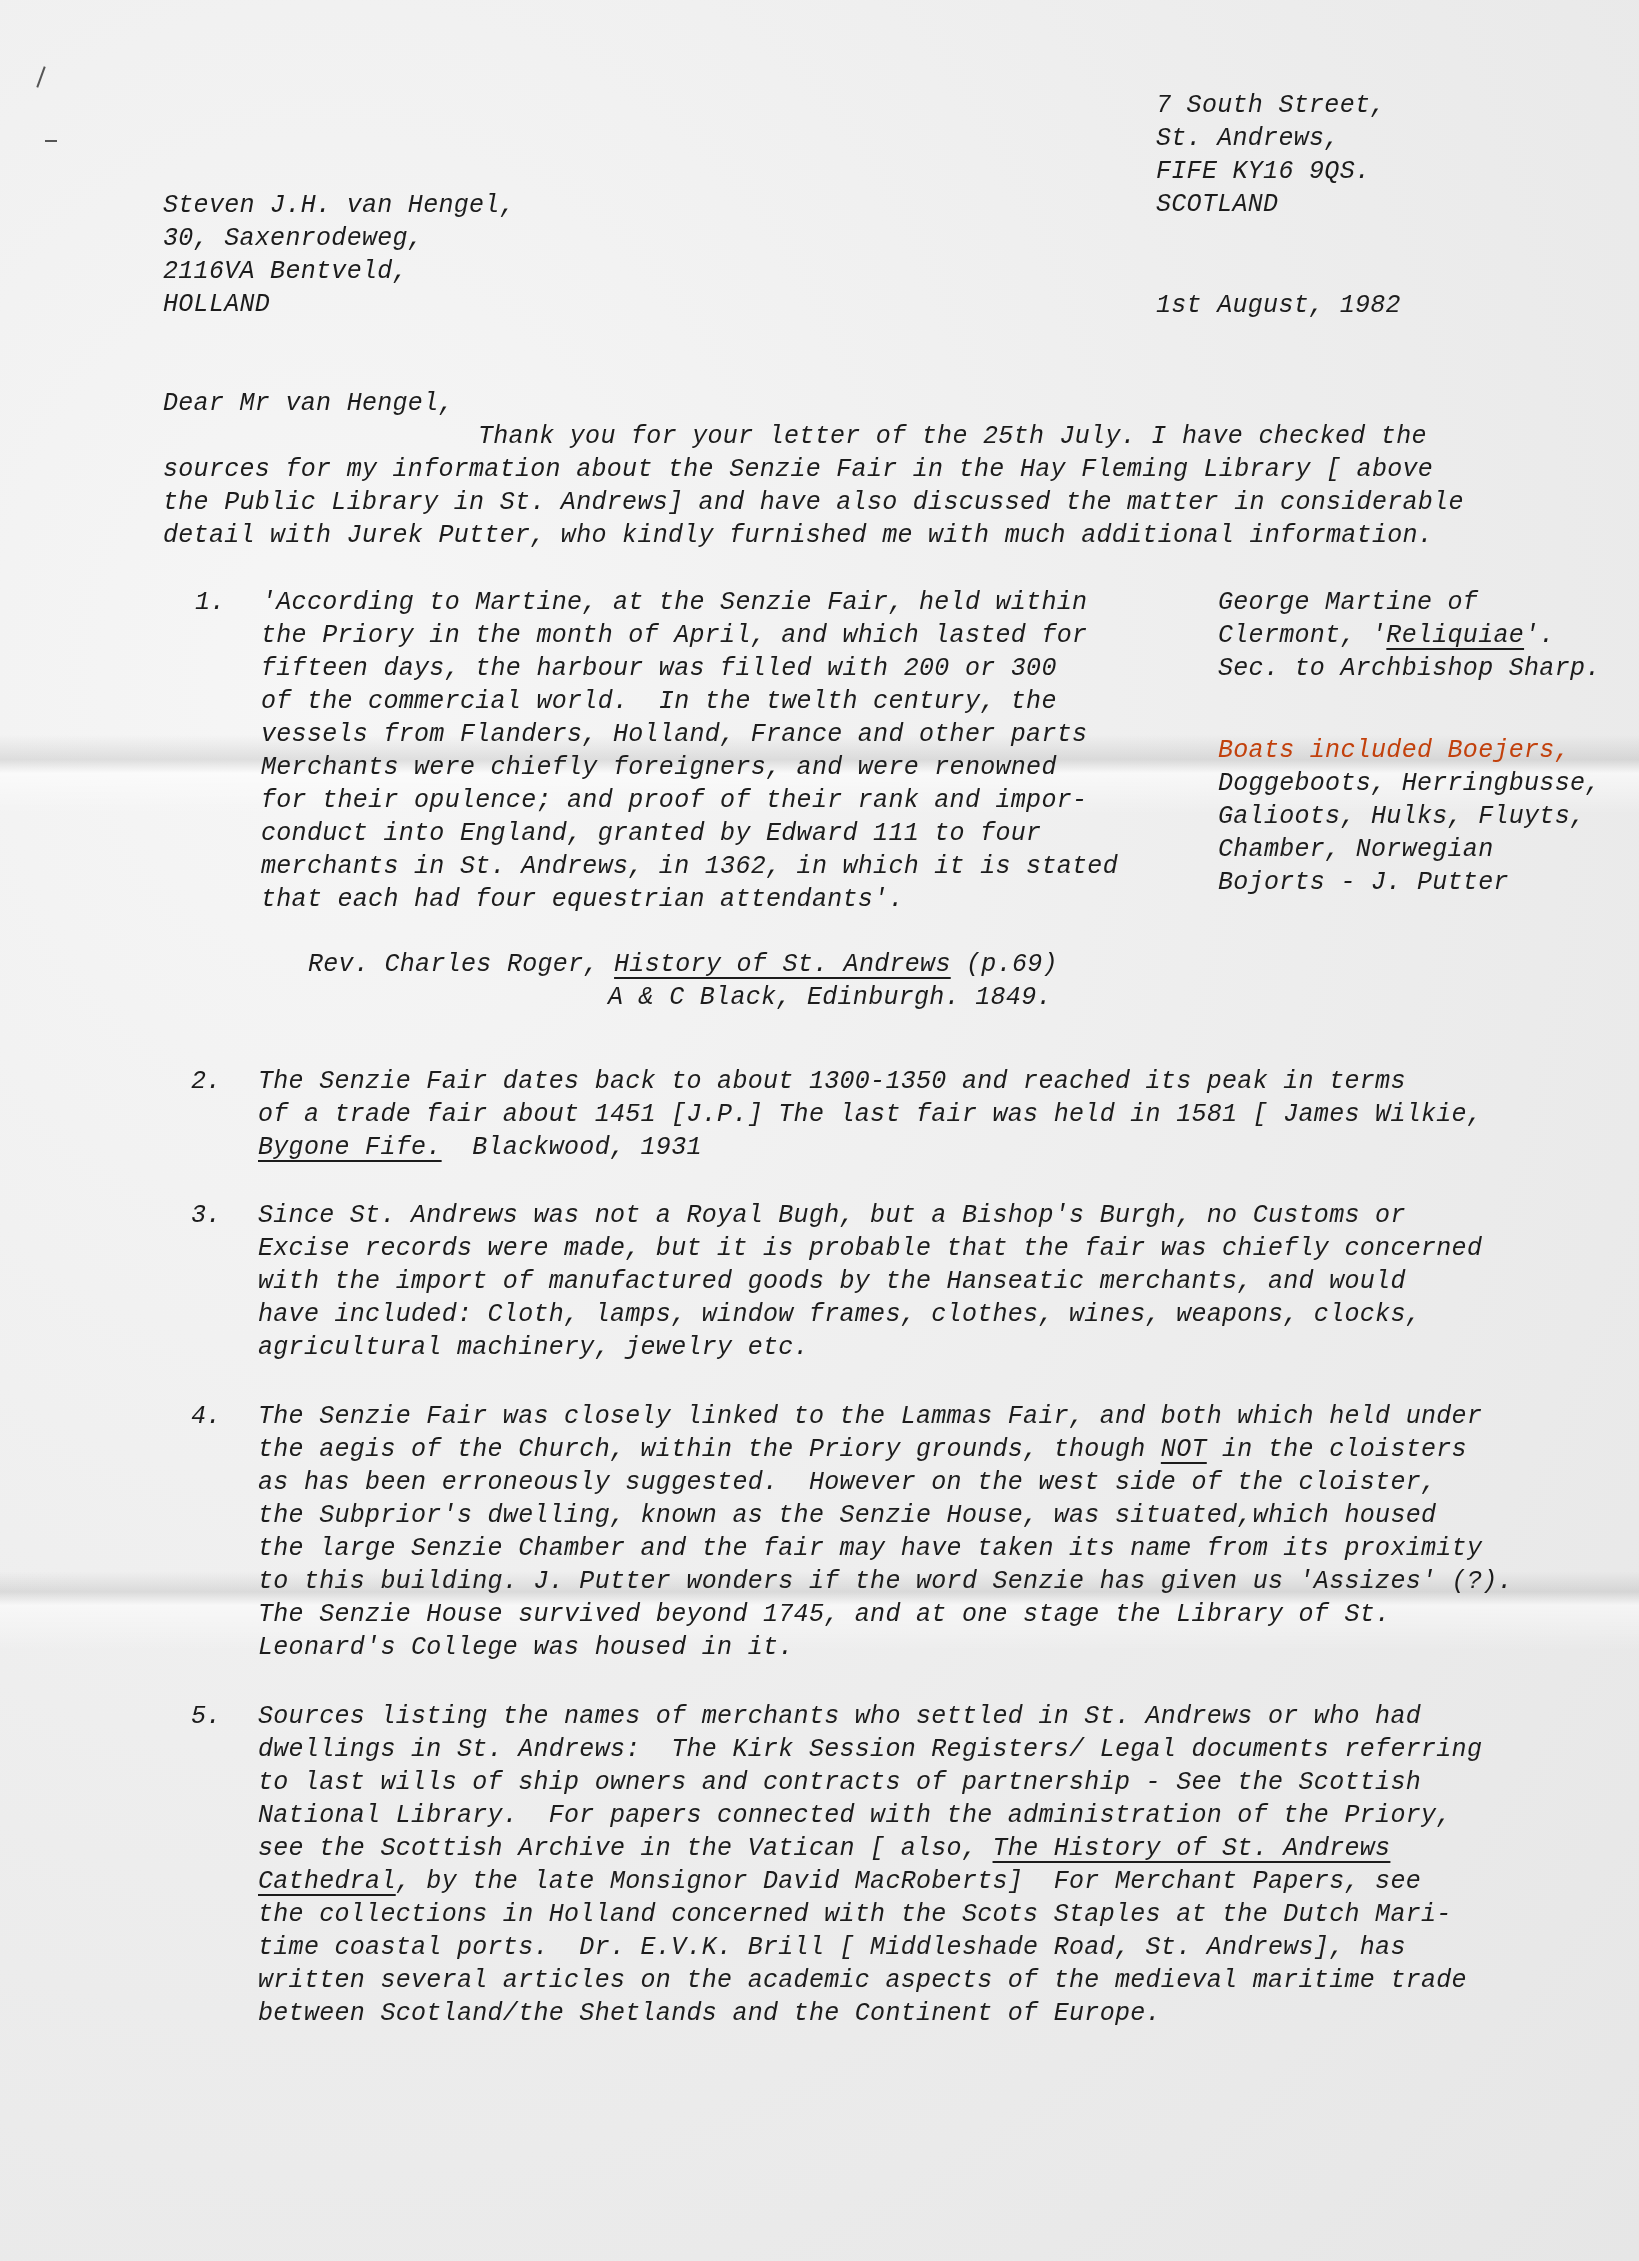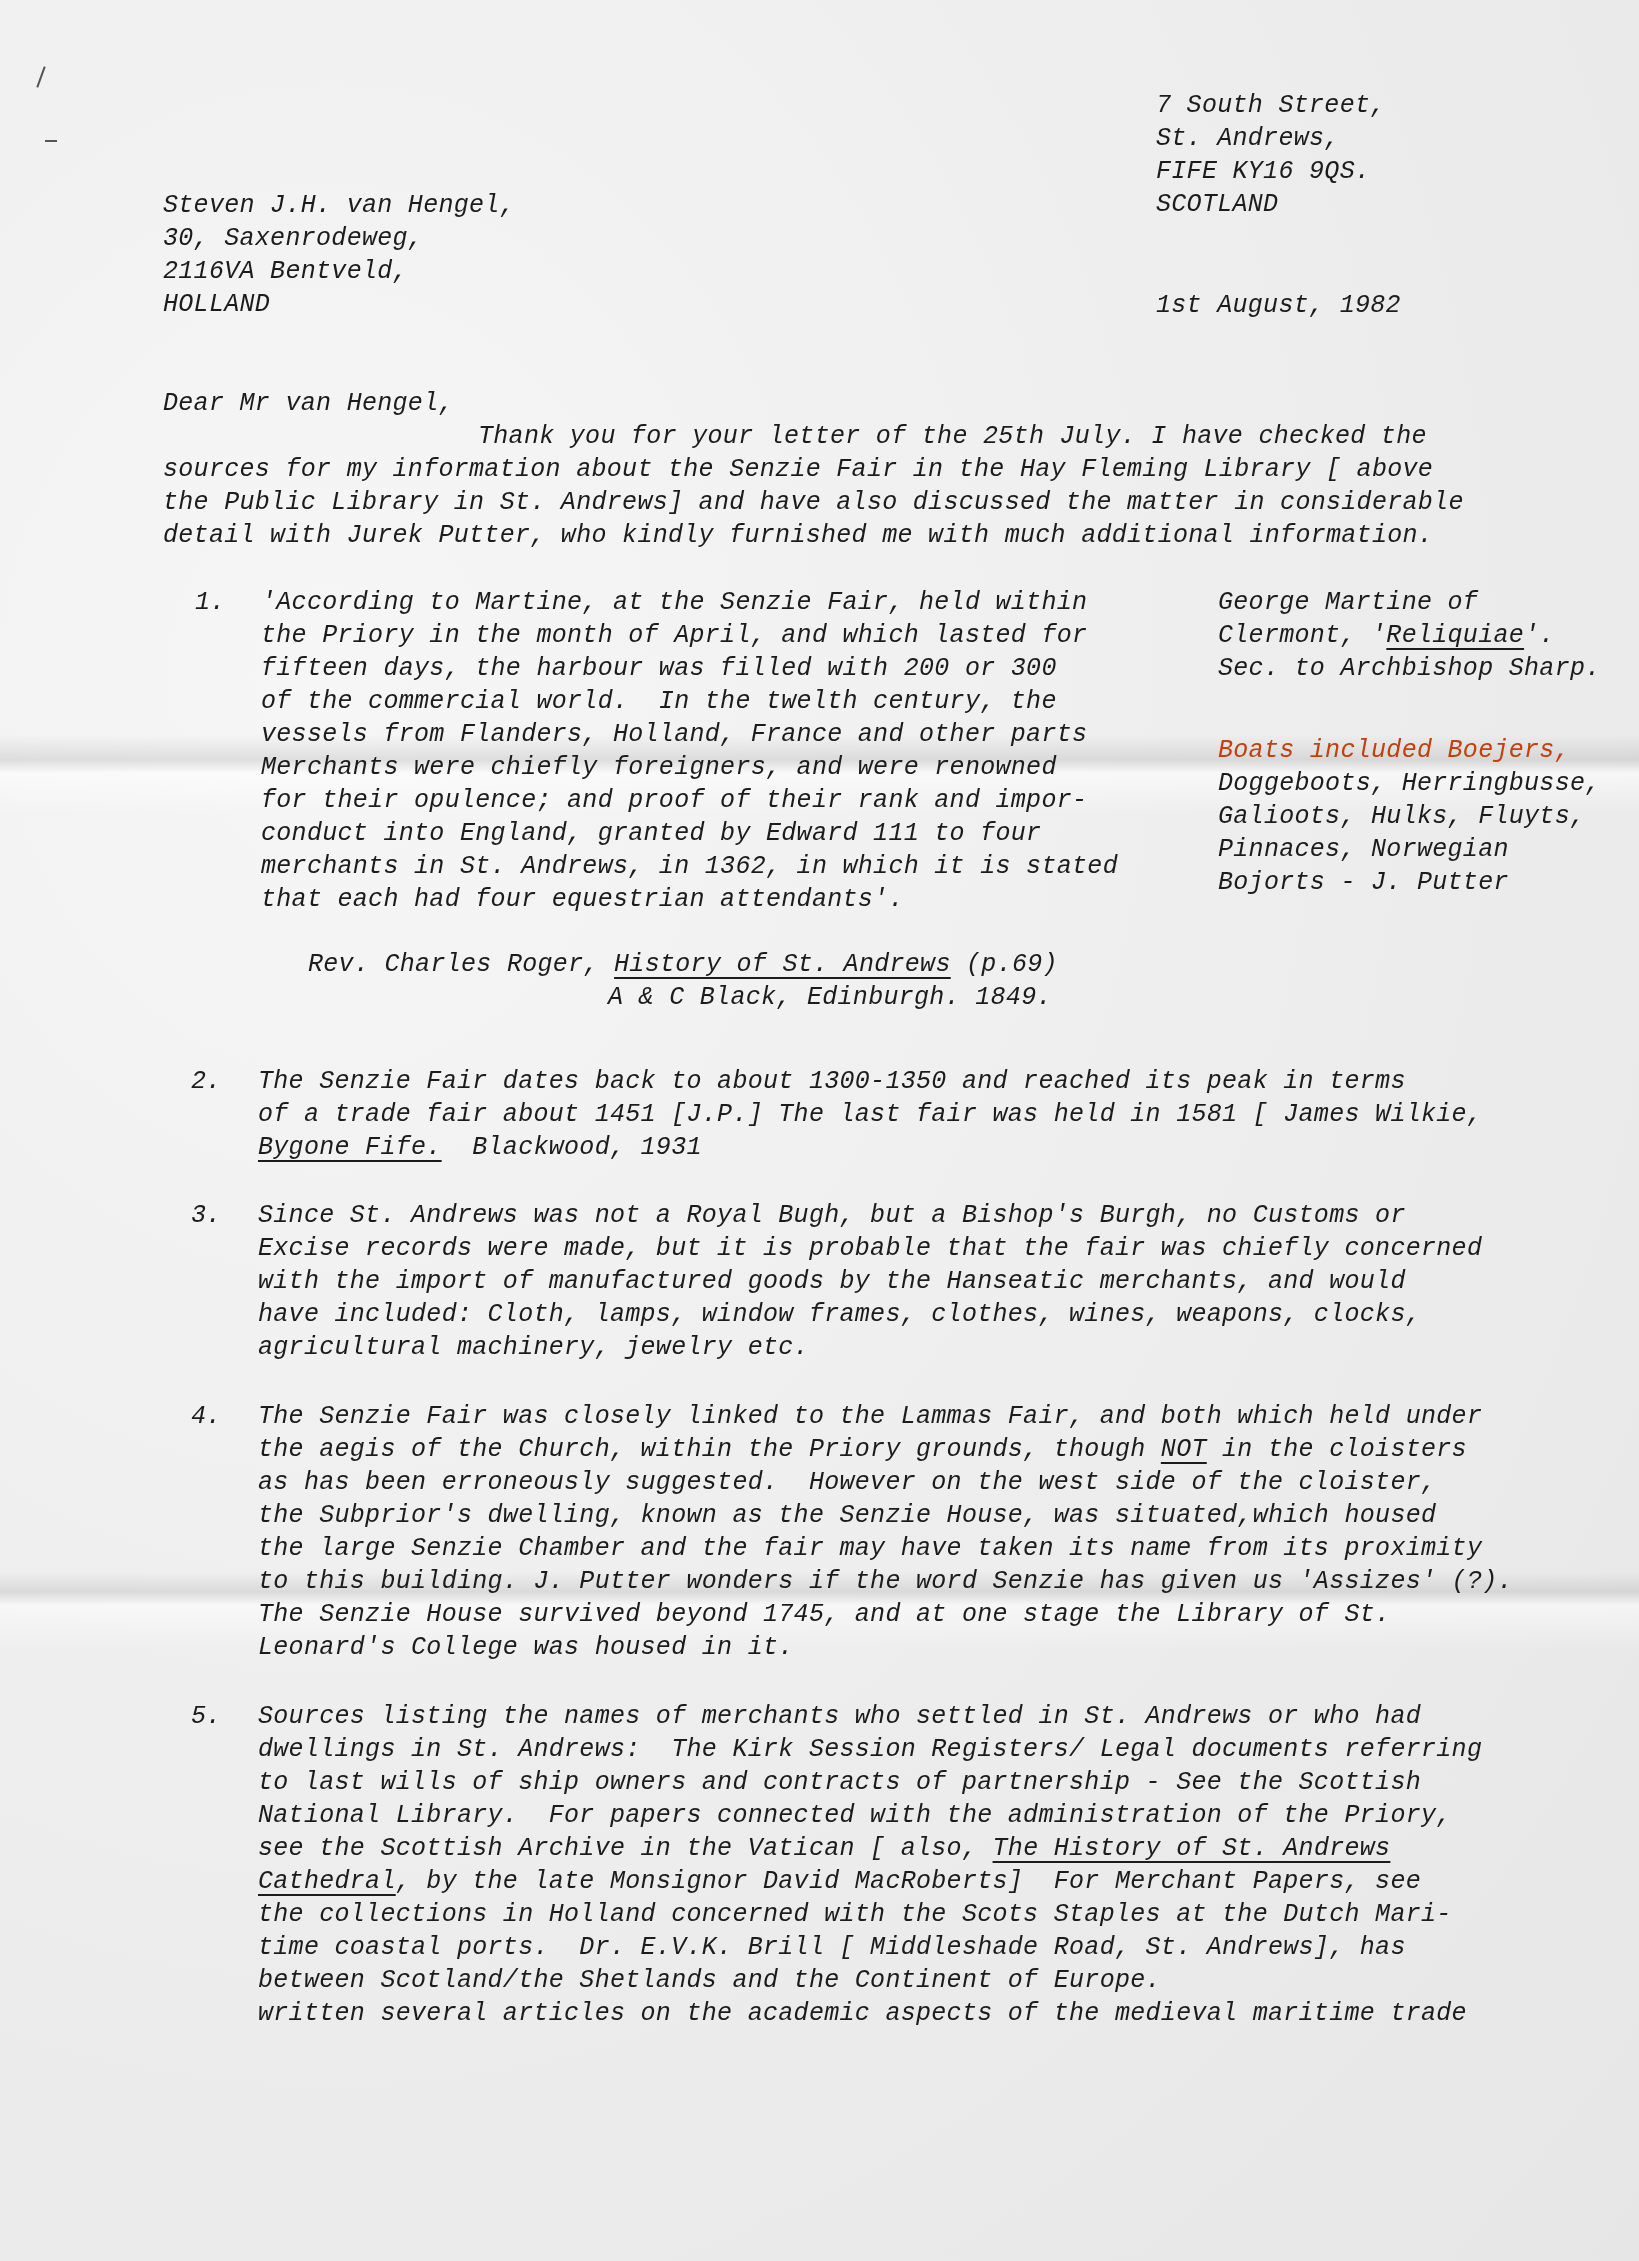--- a/index.html
+++ b/index.html
@@ -89,21 +89,21 @@
 <div class="block" style="left:1218px;top:586px;">
   <span class="line">George Martine of</span>
   <span class="line"><span>Clermont, '</span><span class="ul">Reliquiae</span><span>'.</span></span>
   <span class="line">Sec. to Archbishop Sharp.</span>
 </div>
 
 <div class="block" style="left:1218px;top:734px;">
   <span class="line faint">Boats included Boejers,</span>
   <span class="line">Doggeboots, Herringbusse,</span>
   <span class="line">Galioots, Hulks, Fluyts,</span>
-  <span class="line">Pinnaces, Norwegian</span>
+  <span class="line">Chamber, Norwegian</span>
   <span class="line">Bojorts - J. Putter</span>
 </div>
 
 <div class="num" style="left:191px;top:1065px;">2.</div>
 <div class="block" style="left:258px;top:1065px;">
   <span class="line">The Senzie Fair dates back to about 1300-1350 and reached its peak in terms</span>
   <span class="line">of a trade fair about 1451 [J.P.] The last fair was held in 1581 [ James Wilkie,</span>
   <span class="line"><span class="ul">Bygone Fife.</span><span>  Blackwood, 1931</span></span>
 </div>
 
@@ -131,16 +131,16 @@
 <div class="num" style="left:191px;top:1700px;">5.</div>
 <div class="block" style="left:258px;top:1700px;">
   <span class="line">Sources listing the names of merchants who settled in St. Andrews or who had</span>
   <span class="line">dwellings in St. Andrews:  The Kirk Session Registers/ Legal documents referring</span>
   <span class="line">to last wills of ship owners and contracts of partnership - See the Scottish</span>
   <span class="line">National Library.  For papers connected with the administration of the Priory,</span>
   <span class="line"><span>see the Scottish Archive in the Vatican [ also, </span><span class="ul">The History of St. Andrews</span></span>
   <span class="line"><span class="ul">Cathedral</span><span>, by the late Monsignor David MacRoberts]  For Merchant Papers, see</span></span>
   <span class="line">the collections in Holland concerned with the Scots Staples at the Dutch Mari-</span>
   <span class="line">time coastal ports.  Dr. E.V.K. Brill [ Middleshade Road, St. Andrews], has</span>
+  <span class="line">written several articles on the academic aspects of the medieval maritime trade</span>
   <span class="line">between Scotland/the Shetlands and the Continent of Europe.</span>
-  <span class="line">written several articles on the academic aspects of the medieval maritime trade</span>
 </div>
 
 
 </body></html>

